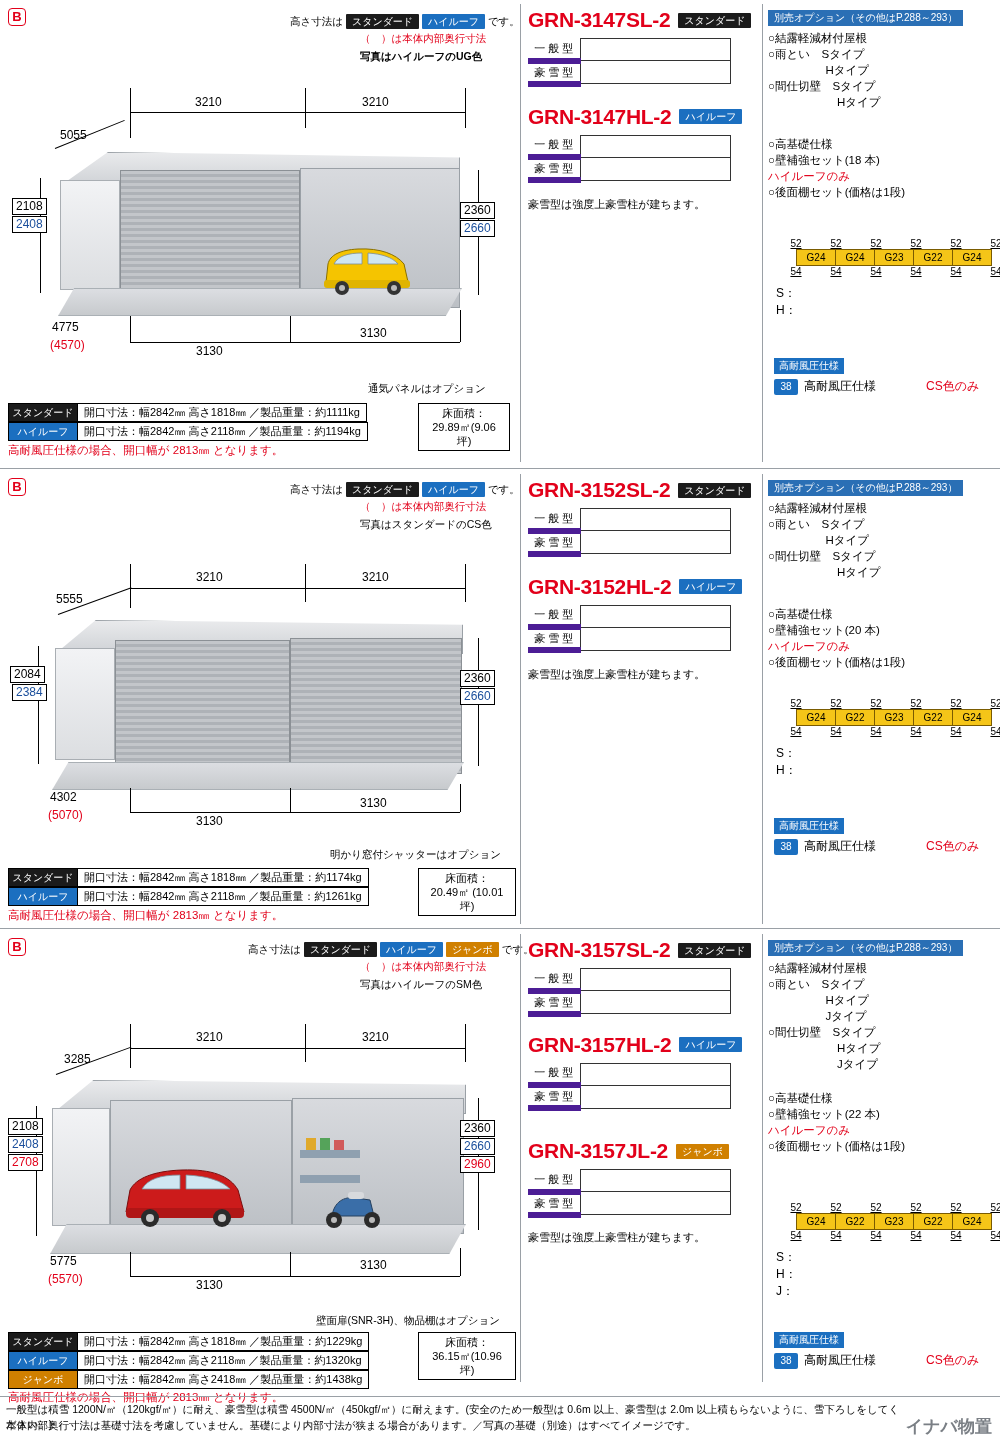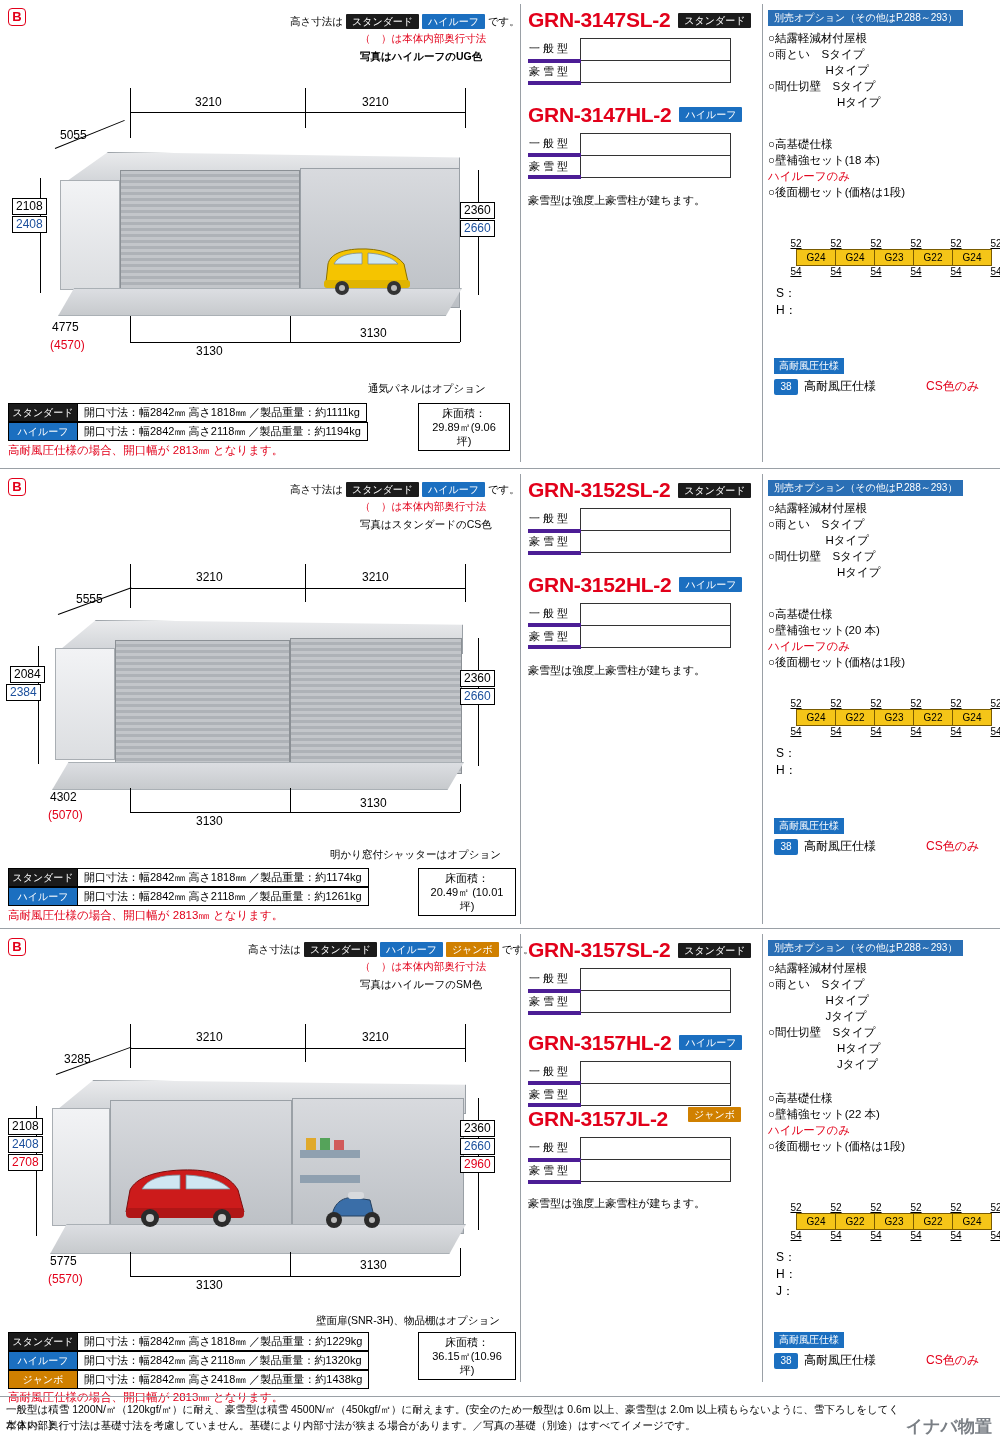--- a/index.html
+++ b/index.html
@@ -113,21 +113,21 @@
     font-size: 11px;
     padding: 2px 6px;
     line-height: 14px;
   }
 
   
   .model-col { position: absolute; }
   .model-title { font-size: 21px; font-weight: bold; color: #e2001a; letter-spacing: -0.3px; }
   .mini-table { border-collapse: collapse; font-size: 11px; }
   .mini-table td { border: 1px solid #333; height: 22px; }
-  .mini-table td.k { width: 52px; border-left: none; border-top: none; border-bottom: 4px solid #4c1d95;}
+  .mini-table td.k { width: 52px; text-align: center; border-left: none; border-top: none; border-bottom: 6px solid #4c1d95;}
   .mini-table td.v { width: 150px; }
 
   .optbar {
     display: inline-block;
     background: #2a6fb5; color: #fff; font-size: 10px;
     padding: 1px 6px; line-height: 14px;
   }
   .opt-list { font-size: 11.5px; line-height: 16px; }
   .opt-list div { white-space: nowrap; }
 
@@ -362,33 +362,33 @@
 
     <div class="draw-area" style="left:0; top:70px; width:510px; height:300px;">
       <div class="vline" style="left:130px; top:24px; height:44px;"></div>
       <div class="vline" style="left:305px; top:24px; height:38px;"></div>
       <div class="vline" style="left:465px; top:24px; height:38px;"></div>
       <div class="hline" style="left:130px; top:48px; width:175px;"></div>
       <div class="hline" style="left:305px; top:48px; width:160px;"></div>
       <div class="dim" style="left:196px; top:30px;">3210</div>
       <div class="dim" style="left:362px; top:30px;">3210</div>
 
-      <div class="dim" style="left:76px; top:52px;">5555</div>
+      <div class="dim" style="left:56px; top:52px;">5555</div>
       <div class="hline" style="left:58px; top:74px; width:78px; transform:rotate(-20deg); transform-origin:left center;"></div>
 
       <div class="roof" style="left:55px; top:80px; width:408px; height:34px; clip-path: polygon(10% 0, 100% 14%, 100% 100%, 0 100%);"></div>
       <div class="wall" style="left:55px; top:108px; width:60px; height:112px;"></div>
       <div class="shutter" style="left:115px; top:100px; width:175px; height:132px;">
       </div>
       <div class="shutter" style="left:290px; top:98px; width:172px; height:136px;"></div>
       <div class="floor" style="left:52px; top:222px; width:412px; height:28px; clip-path: polygon(4% 0, 100% 0, 96% 100%, 0 100%);"></div>
 
       <div class="vline" style="left:38px; top:106px; height:118px;"></div>
       <div class="dimbox" style="left:10px; top:126px;">2084</div>
-      <div class="dimbox blue" style="left:6px; top:144px;">2384</div>
+      <div class="dimbox blue" style="left:12px; top:144px;">2384</div>
 
       <div class="vline" style="left:478px; top:98px; height:128px;"></div>
       <div class="dimbox" style="left:460px; top:130px;">2360</div>
       <div class="dimbox blue" style="left:460px; top:148px;">2660</div>
 
       <div class="dim" style="left:50px; top:250px;">4302</div>
       <div class="dim red" style="left:48px; top:268px;">(5070)</div>
 
       <div class="hline" style="left:130px; top:272px; width:160px;"></div>
       <div class="hline" style="left:290px; top:272px; width:170px;"></div>
@@ -648,21 +648,21 @@
               <td class="k">一 般 型</td>
               <td class="v"></td>
             </tr>
         <tr>
               <td class="k">豪 雪 型</td>
               <td class="v"></td>
             </tr>
       </tbody>
         </table>
 
-      <div style="display:flex; align-items:flex-start; gap:20px; margin-top:0;">
+      <div style="display:flex; align-items:center; gap:8px; margin-top:28px;">
         <div class="model-title">GRN-3157JL-2</div>
         <span class="badge jb">ジャンボ</span>
       </div>
       <table class="mini-table" style="margin-top:6px;">
         <tbody>
             <tr>
               <td class="k">一 般 型</td>
               <td class="v"></td>
             </tr>
         <tr>

